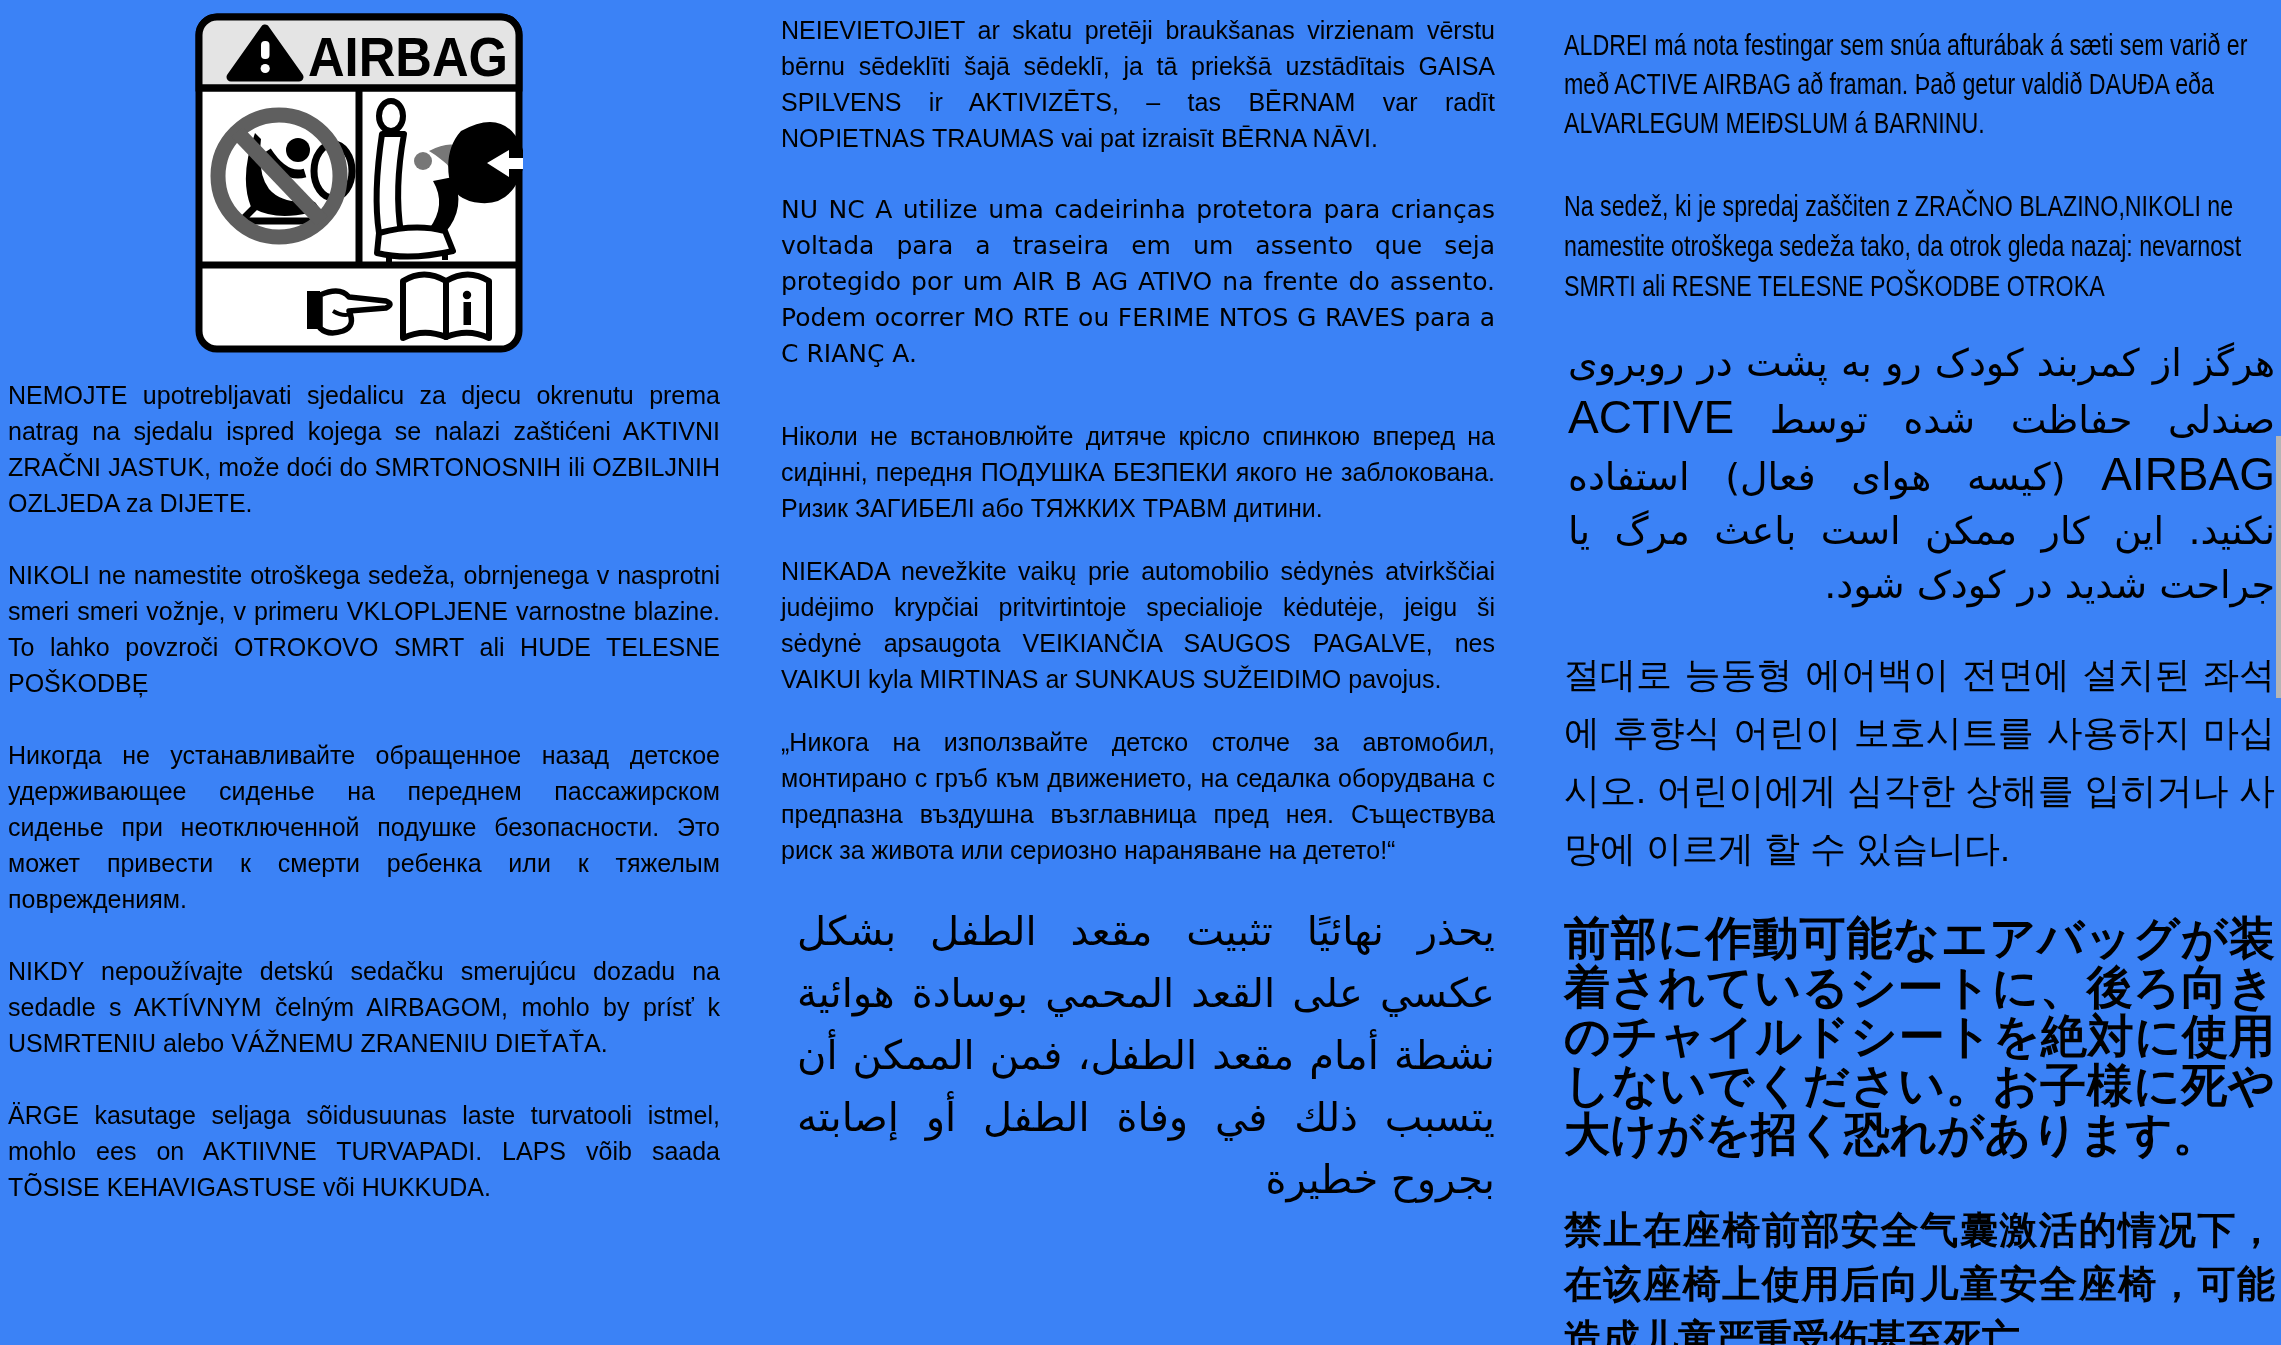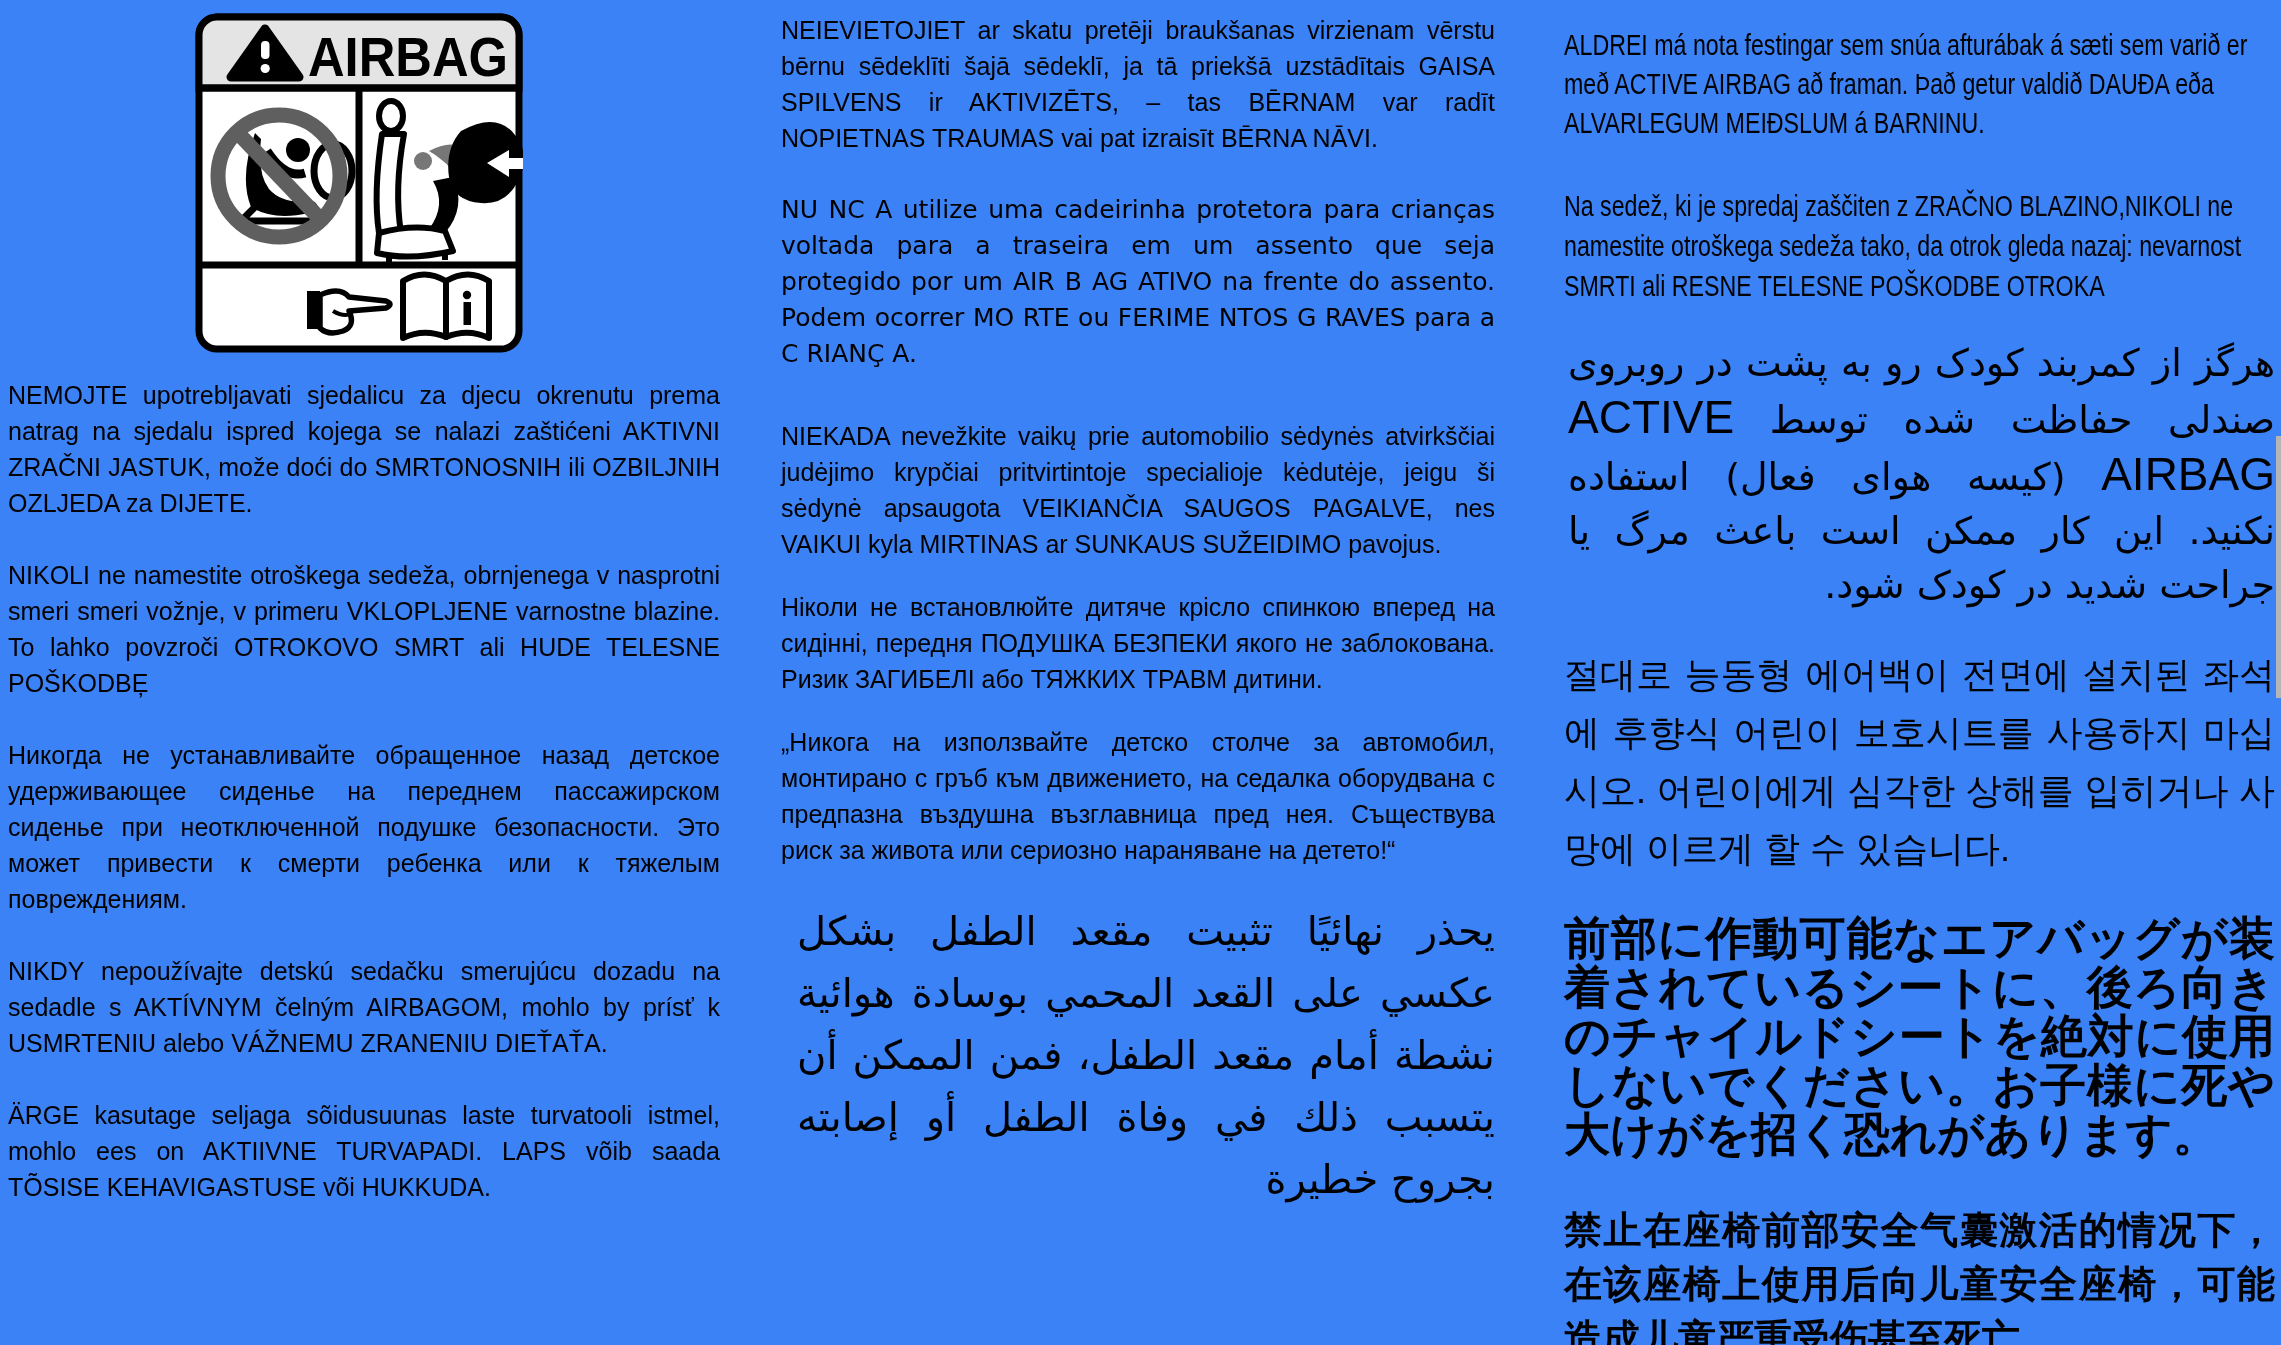--- a/index.html
+++ b/index.html
@@ -144,22 +144,22 @@
     <p class="para">NEMOJTE upotrebljavati sjedalicu za djecu okrenutu prema natrag na sjedalu ispred kojega se nalazi zaštićeni AKTIVNI ZRAČNI JASTUK, može doći do SMRTONOSNIH ili OZBILJNIH OZLJEDA za DIJETE.</p>
     <p class="para">NIKOLI ne namestite otroškega sedeža, obrnjenega v nasprotni smeri smeri vožnje, v primeru VKLOPLJENE varnostne blazine. To lahko povzroči OTROKOVO SMRT ali HUDE TELESNE POŠKODBE̦</p>
     <p class="para">Никогда не устанавливайте обращенное назад детское удерживающее сиденье на переднем пассажирском сиденье при неотключенной подушке безопасности. Это может привести к смерти ребенка или к тяжелым повреждениям.</p>
     <p class="para">NIKDY nepoužívajte detskú sedačku smerujúcu dozadu na sedadle s AKTÍVNYM čelným AIRBAGOM, mohlo by prísť k USMRTENIU alebo VÁŽNEMU ZRANENIU DIEŤAŤA.</p>
     <p class="para">ÄRGE kasutage seljaga sõidusuunas laste turvatooli istmel, mohlo ees on AKTIIVNE TURVAPADI. LAPS võib saada TÕSISE KEHAVIGASTUSE või HUKKUDA.</p>
   </div>
 
   <div class="col" id="col-mid">
     <p class="para">NEIEVIETOJIET ar skatu pretēji braukšanas virzienam vērstu bērnu sēdeklīti šajā sēdeklī, ja tā priekšā uzstādītais GAISA SPILVENS ir AKTIVIZĒTS, – tas BĒRNAM var radīt NOPIETNAS TRAUMAS vai pat izraisīt BĒRNA NĀVI.</p>
     <p class="para para-humanist" style="margin-bottom:46px;margin-top:16px;">NU NC A utilize uma cadeirinha protetora para crianças voltada para a traseira em um assento que seja protegido por um AIR B AG ATIVO na frente do assento. Podem ocorrer MO RTE ou FERIME NTOS G RAVES para a C RIANÇ A.</p>
+    <p class="para" style="margin-bottom:27px;">Ніколи не встановлюйте дитяче крісло спинкою вперед на сидінні, передня ПОДУШКА БЕЗПЕКИ якого не заблокована. Ризик ЗАГИБЕЛІ або ТЯЖКИХ ТРАВМ дитини.</p>
     <p class="para" style="margin-bottom:27px;">NIEKADA nevežkite vaikų prie automobilio sėdynės atvirkščiai judėjimo krypčiai pritvirtintoje specialioje kėdutėje, jeigu ši sėdynė apsaugota VEIKIANČIA SAUGOS PAGALVE, nes VAIKUI kyla MIRTINAS ar SUNKAUS SUŽEIDIMO pavojus.</p>
-    <p class="para" style="margin-bottom:27px;">Ніколи не встановлюйте дитяче крісло спинкою вперед на сидінні, передня ПОДУШКА БЕЗПЕКИ якого не заблокована. Ризик ЗАГИБЕЛІ або ТЯЖКИХ ТРАВМ дитини.</p>
     <p class="para" style="margin-bottom:32px;">„Никога на използвайте детско столче за автомобил, монтирано с гръб към движението, на седалка оборудвана с предпазна въздушна възглавница пред нея. Съществува риск за живота или сериозно нараняване на детето!“</p>
     <p class="para para-arabic" dir="rtl">يحذر نهائيًا تثبيت مقعد الطفل بشكل عكسي على القعد المحمي بوسادة هوائية نشطة أمام مقعد الطفل، فمن الممكن أن يتسبب ذلك في وفاة الطفل أو إصابته بجروح خطيرة</p>
   </div>
 
   <div class="col" id="col-right">
     <div class="condensed-wrap">
       <p class="para para-narrow" style="text-align:left;">ALDREI má nota festingar sem snúa afturábak á sæti sem varið er með ACTIVE AIRBAG að framan. Það getur valdið DAUÐA eða ALVARLEGUM MEIÐSLUM á BARNINU.</p>
       <p class="para para-narrow2" style="text-align:left;">Na sedež, ki je spredaj zaščiten z ZRAČNO BLAZINO,NIKOLI ne namestite otroškega sedeža tako, da otrok gleda nazaj: nevarnost SMRTI ali RESNE TELESNE POŠKODBE OTROKA</p>
     </div>
     <p class="para para-farsi" dir="rtl"><span>هرگز از کمربند کودک رو به پشت در روبروی صندلی حفاظت شده توسط </span><span class="farsi-latin">ACTIVE AIRBAG</span><span> (کیسه هوای فعال) استفاده نکنید. این کار ممکن است باعث مرگ یا جراحت شدید در کودک شود.</span></p>

